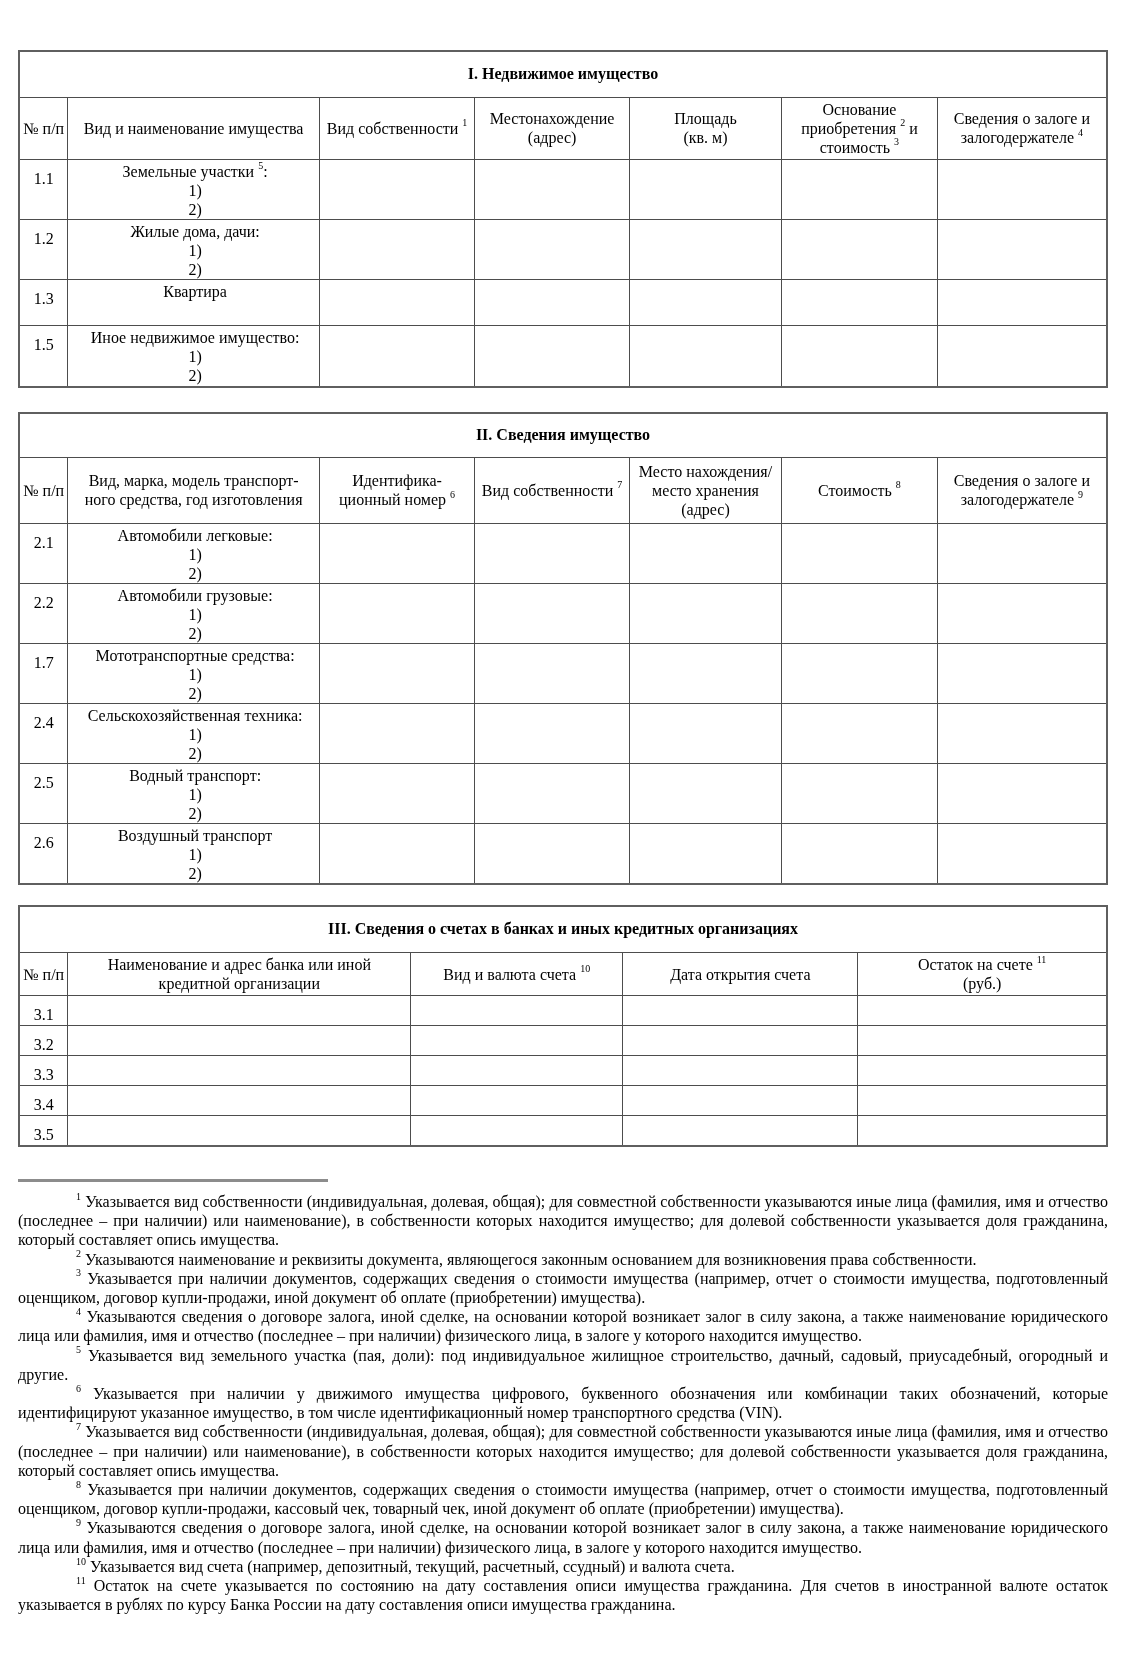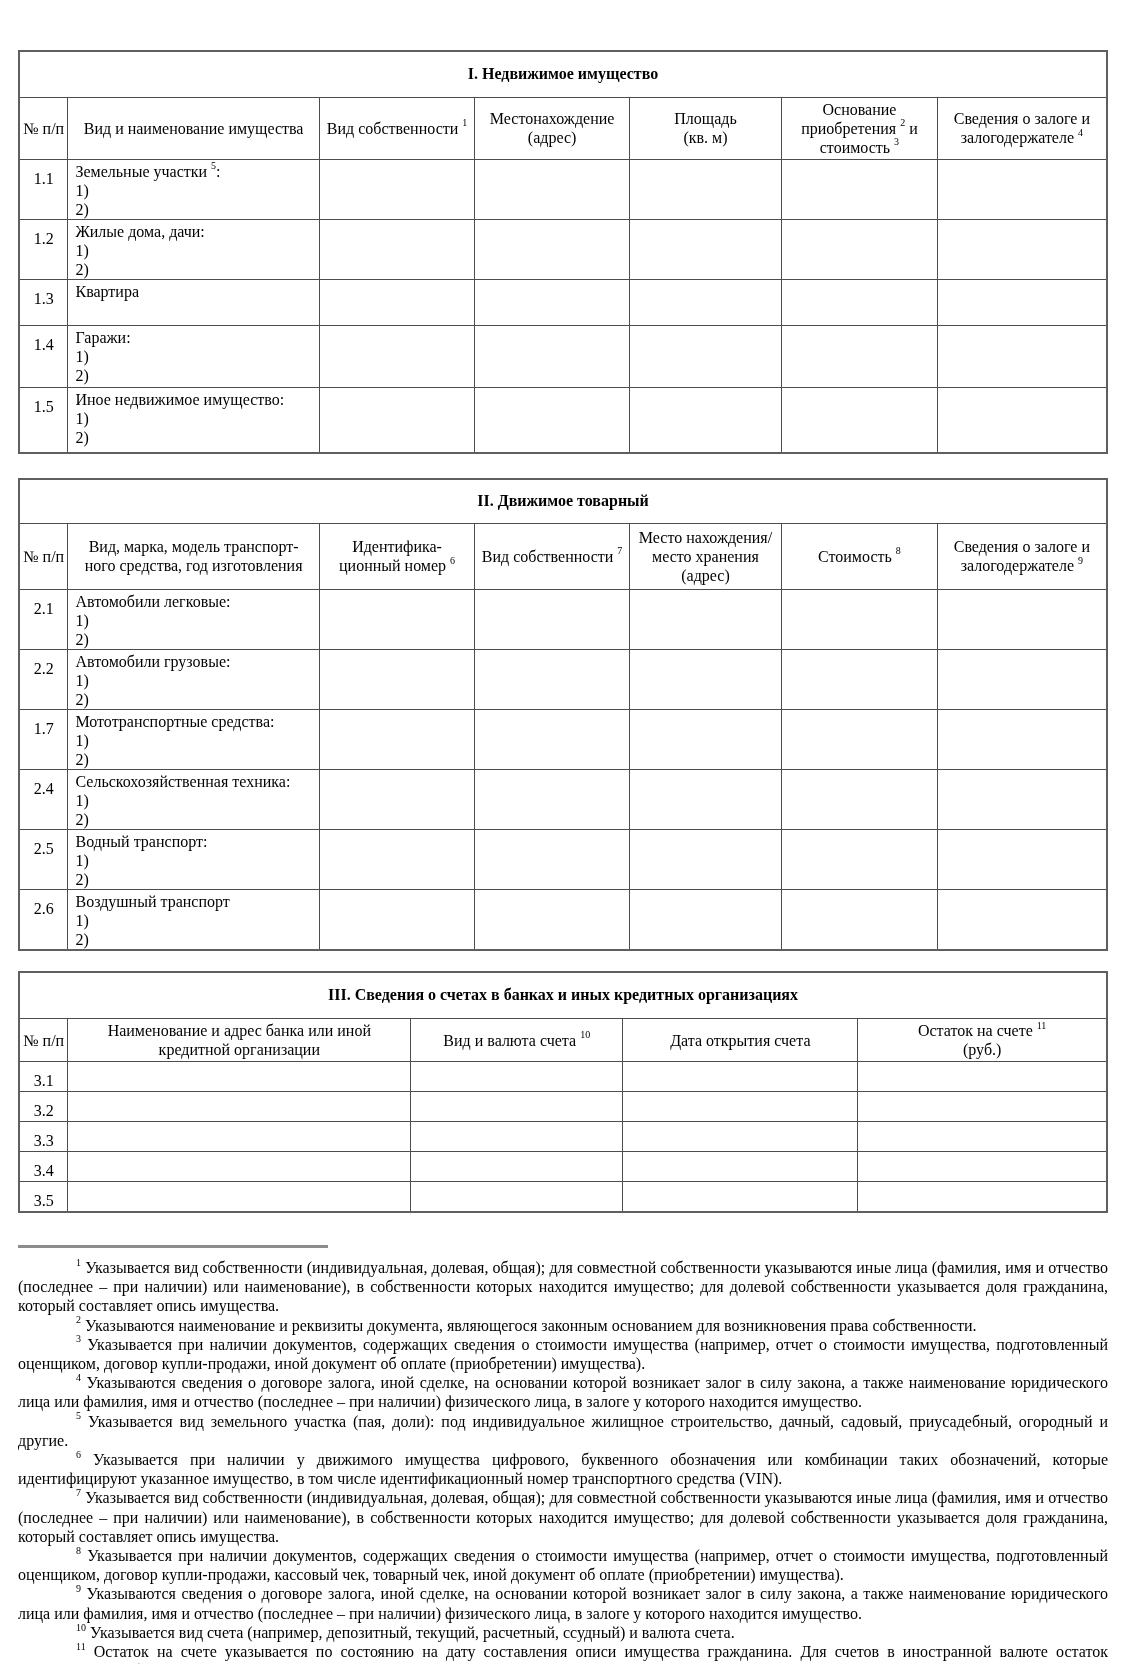--- a/index.html
+++ b/index.html
@@ -50,21 +50,21 @@
   .hdr-num { white-space:nowrap; }
 
   .real-estate   .data-row { height:58px; }
   .real-estate   .data-row:nth-child(5) { height:46px; }
   .real-estate   .data-row:nth-child(6) { height:62px; }
   .real-estate   .data-row:nth-child(7) { height:66px; }
   .movable       .data-row { height:58px;margin-top:28px; }
   .bank-accounts .data-row { height:20px;margin-top:8px; }
 
   td.num { text-align:center; vertical-align:top; padding-top:10px; }
-  td.lbl { vertical-align:top; padding:2px 4px 0 7px; line-height:19px; }
+  td.lbl { vertical-align:top; padding:2px 4px 0 7px; line-height:19px;text-align:center; }
   td.empty { }
 
   
   .cols-7 col:nth-child(1){width:4.5%}
   .cols-7 col:nth-child(2){width:23.1%}
   .cols-7 col:nth-child(3){width:14.3%}
   .cols-7 col:nth-child(4){width:14.2%}
   .cols-7 col:nth-child(5){width:14.0%}
   .cols-7 col:nth-child(6){width:14.3%}
   .cols-7 col:nth-child(7){width:15.6%}
@@ -149,29 +149,20 @@
           <tr class="data-row">
             <td class="num">1.3</td>
             <td class="lbl">Квартира</td>
             <td class="empty"></td>
             <td class="empty"></td>
             <td class="empty"></td>
             <td class="empty"></td>
             <td class="empty"></td>
           </tr>
           <tr class="data-row">
-            <td class="num">1.4</td>
-            <td class="lbl">Гаражи:<div>1)</div><div>2)</div></td>
-            <td class="empty"></td>
-            <td class="empty"></td>
-            <td class="empty"></td>
-            <td class="empty"></td>
-            <td class="empty"></td>
-          </tr>
-          <tr class="data-row">
             <td class="num">1.5</td>
             <td class="lbl">Иное недвижимое имущество:<div>1)</div><div>2)</div></td>
             <td class="empty"></td>
             <td class="empty"></td>
             <td class="empty"></td>
             <td class="empty"></td>
             <td class="empty"></td>
           </tr>
         </tbody>
       </table>
@@ -180,21 +171,21 @@
           <col>
           <col>
           <col>
           <col>
           <col>
           <col>
           <col>
         </colgroup>
         <tbody>
           <tr class="title-row">
-            <td colspan="7">II. Движимое товарный</td>
+            <td colspan="7">II. Сведения имущество</td>
           </tr>
           <tr class="header-row">
             <td class="hdr-num">№ п/п</td>
             <td>Вид, марка, модель транспорт-<br>ного средства, год изготовления</td>
             <td>Идентифика-<br>ционный номер <sup>6</sup></td>
             <td>Вид собственности <sup>7</sup></td>
             <td>Место нахождения/<br>место хранения<br>(адрес)</td>
             <td>Стоимость <sup>8</sup></td>
             <td>Сведения о залоге и<br>залогодержателе <sup>9</sup></td>
           </tr>

